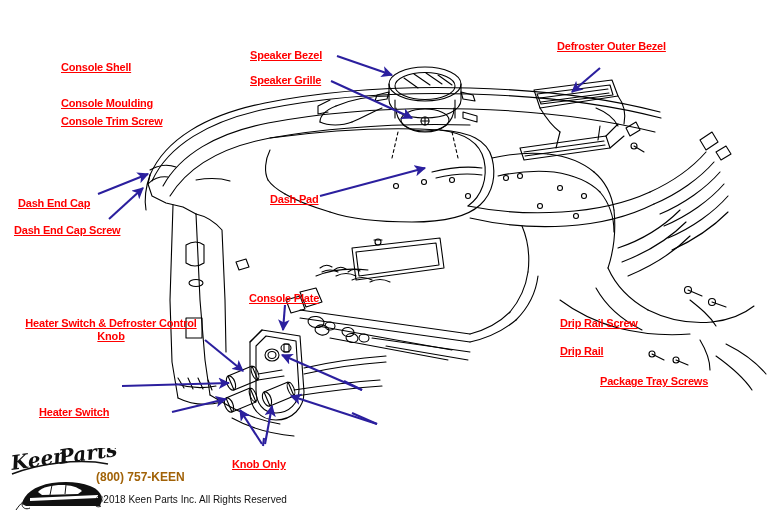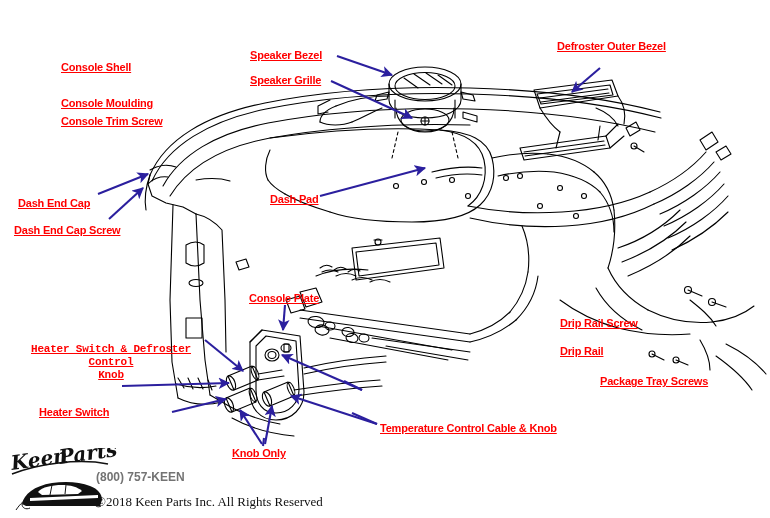--- a/index.html
+++ b/index.html
@@ -13,25 +13,25 @@
   .label{
     position:absolute;color:#FF0000;font-weight:bold;font-size:11px;
     line-height:13px;white-space:nowrap;letter-spacing:-0.2px;
   }
   .label u{text-decoration:underline;text-underline-offset:1px;}
   .label.two-line{white-space:normal;text-align:center;}
   .label.two-line .l1{display:block;}
   .label.two-line .l2{display:block;text-align:center;}
   #overlay{position:absolute;left:0;top:0;width:770px;height:518px;pointer-events:none;}
   .phone{
-    position:absolute;color:#737373;font-weight:bold;font-size:12px;white-space:nowrap;
+    position:absolute;color:#a16207;font-weight:bold;font-size:12px;white-space:nowrap;
   }
   .copyright{
-    position:absolute;color:#111111;font-size:13px;white-space:nowrap;
-    font-family:Liberation Serif, serif;
+    position:absolute;color:#111111;font-size:10px;white-space:nowrap;
+    font-family:Liberation Sans, sans-serif;
   }
   #logo{position:absolute;}
 </style>
 </head>
 <body>
 
 <div id="stage">
 
   <svg id="artwork" viewBox="0 0 770 518">
     <g fill="none" stroke="#000000" stroke-width="1.1" stroke-linejoin="round" stroke-linecap="round">
@@ -284,28 +284,25 @@
   </div>
   <div class="label" style="left:560px;top:345px;">
     <u>Drip Rail</u>
   </div>
   <div class="label" style="left:560px;top:375px;margin-left:40px;">
     <u>Package Tray Screws</u>
   </div>
   <div class="label" style="left:39px;top:382px;margin-top:24px;">
     <u>Heater Switch</u>
   </div>
-  <div class="label" style="left:232px;top:447px;">
+  <div class="label" style="left:232px;top:458px;">
     <u>Knob Only</u>
   </div>
-  <div class="label" style="left:380px;top:422px;">
-    <u>Temperature Control Cable &amp; Knob</u>
-  </div>
-
-  <div class="label two-line" style="left:8px;top:343px;width:206px;font-family:Liberation Mono, monospace;">
+
+  <div class="label two-line" style="left:8px;top:317px;width:206px;">
     <span class="l1"><u>Heater Switch &amp; Defroster Control</u></span>
     <span class="l2"><u>Knob</u></span>
   </div>
 
   <svg id="overlay" viewBox="0 0 770 518">
     <defs>
       <marker id="ah" viewBox="0 0 10 10" refX="9" refY="5" markerWidth="5.5" markerHeight="5.5" orient="auto-start-reverse">
         <path d="M0,0 L10,5 L0,10 L2.5,5 z" fill="#2B1F9E"></path>
       </marker>
     </defs>

